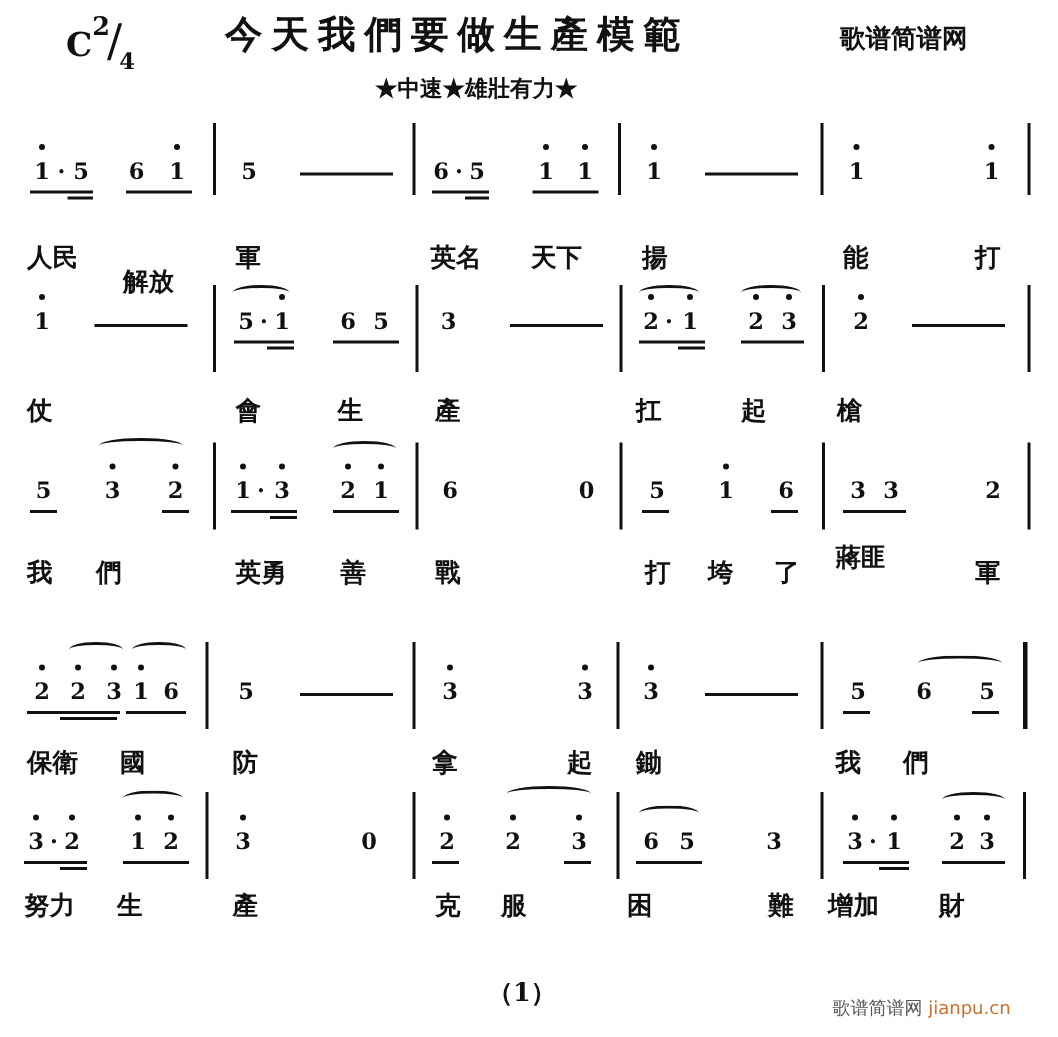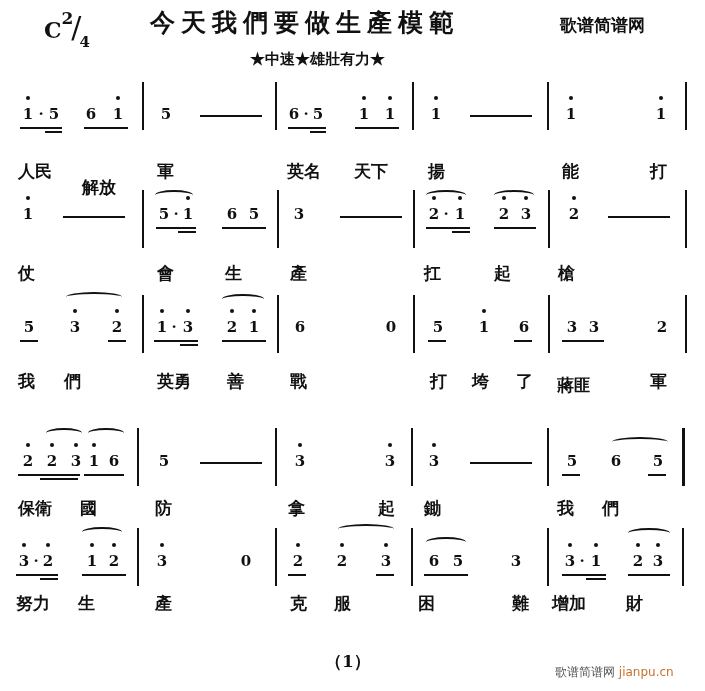--- a/index.html
+++ b/index.html
@@ -165,21 +165,21 @@
   <div class="note" style="left:656px; top:318px;">2</div>
 
   <div class="lyric" style="left:18px; top:370px;">我</div>
   <div class="lyric" style="left:64px; top:370px;">們</div>
   <div class="lyric" style="left:157px; top:370px;">英勇</div>
   <div class="lyric" style="left:227px; top:370px;">善</div>
   <div class="lyric" style="left:290px; top:370px;">戰</div>
   <div class="lyric" style="left:430px; top:370px;">打</div>
   <div class="lyric" style="left:472px; top:370px;">垮</div>
   <div class="lyric" style="left:516px; top:370px;">了</div>
-  <div class="lyric" style="left:557px; top:374px;">蔣匪</div>
+  <div class="lyric" style="left:557px; top:360px;">蔣匪</div>
   <div class="lyric" style="left:650px; top:370px;">軍</div>
 </div>
 
 <div>
   <div class="bar" style="left:137px; top:428px; height:58px;"></div>
   <div class="bar" style="left:275px; top:428px; height:58px;"></div>
   <div class="bar" style="left:411px; top:428px; height:58px;"></div>
   <div class="bar" style="left:547px; top:428px; height:58px;"></div>
   <div class="bar thick" style="left:682px; top:428px; height:58px;"></div>
 

